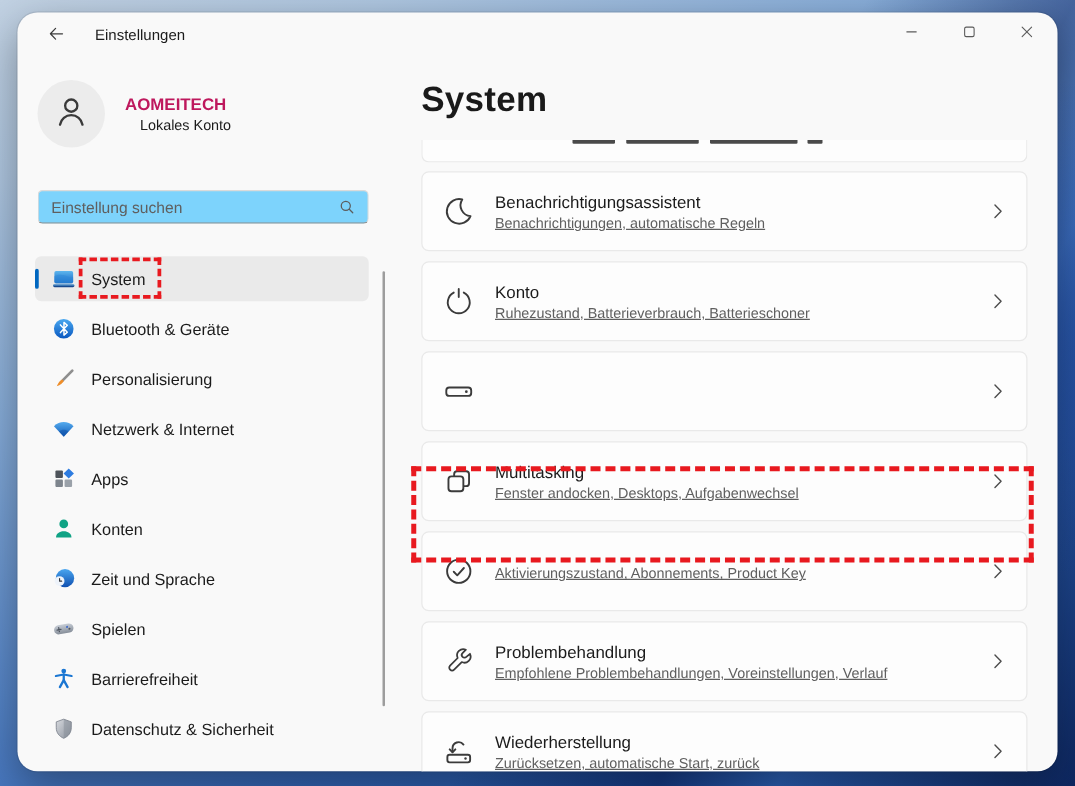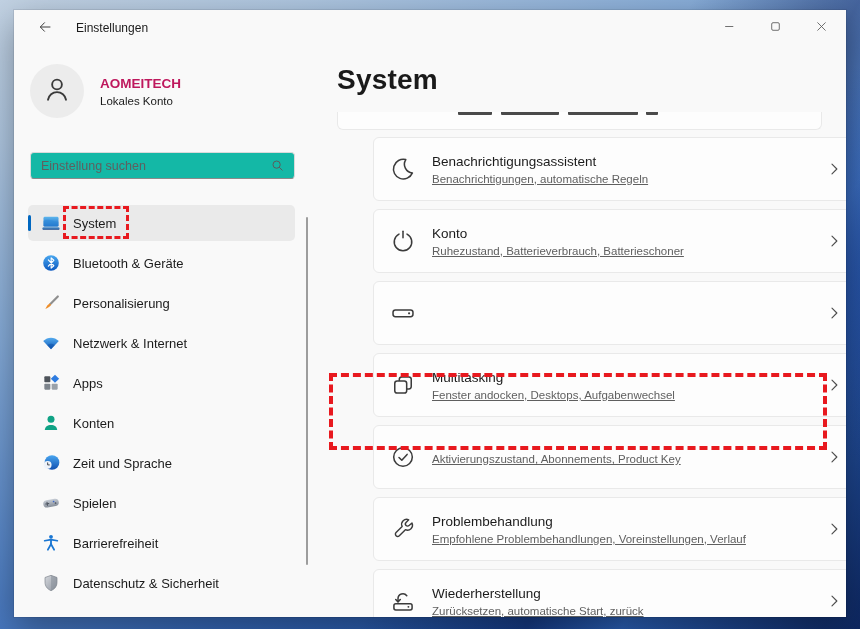--- a/index.html
+++ b/index.html
@@ -7,40 +7,40 @@
   body {
     font-family: "Liberation Sans", "DejaVu Sans", sans-serif;
     background:
       radial-gradient(90% 70% at 92% 42%, rgba(14,52,140,.50) 0%, rgba(14,52,140,0) 46%),
       linear-gradient(118deg, rgba(6,22,70,0) 58%, rgba(8,28,92,.45) 72%, rgba(64,126,220,.35) 80%, rgba(6,20,66,.55) 100%),
       linear-gradient(155deg, #c2d2e3 0%, #aec6e0 14%, #85abd8 33%, #5584c6 54%, #3566b4 70%, #2152a2 84%, #173f88 100%);
     position:relative;
   }
   .window {
     position:absolute; left:14px; top:10px; width:832px; height:607px;
-    background:#f9f9f9; border-radius:0; overflow:hidden;
+    background:#f9f9f9; border-radius:16px; overflow:hidden;
     box-shadow:0 12px 34px rgba(0,0,0,.35), 0 0 0 1px rgba(0,0,0,.08);
   }
   
   .titlebar { position:absolute; left:0; top:0; right:0; height:36px; }
   .back-btn { position:absolute; left:16px; top:7px; width:30px; height:24px; display:flex; align-items:center; justify-content:center; border-radius:4px; cursor:pointer; }
   .win-title { position:absolute; left:62px; top:11px; font-size:12px; color:#1b1b1b; }
   .caption-controls { position:absolute; right:2px; top:0; height:36px; display:flex; }
   .cap-btn { width:46px; height:36px; display:flex; align-items:center; justify-content:center; }
   .cap-btn svg { width:13px; height:13px; }
   
   .sidebar { position:absolute; left:0; top:36px; bottom:0; width:316px; }
   .account { position:absolute; left:16px; top:18px; display:flex; align-items:center; }
   .avatar { width:54px; height:54px; border-radius:50%; background:#ececec; display:flex; align-items:center; justify-content:center; }
   .avatar svg { width:30px; height:30px; }
   .account-text { margin-left:16px; }
   .account-name { font-size:13.5px; font-weight:700; color:#be185d; }
-  .account-type { font-size:11.5px; color:#1b1b1b; margin-top:4px; }
+  .account-type { font-size:11.5px; color:#1b1b1b; margin-top:4px;margin-left:12px; }
   .searchbox { position:absolute; left:16px; top:106px; width:265px; height:27px;
-    background:#14b8a6; border:1px solid #dadada; border-bottom-color:#8a8a8a; border-radius:4px;
+    background:#7dd3fc; border:1px solid #dadada; border-bottom-color:#8a8a8a; border-radius:4px;
     display:flex; align-items:center; }
   .searchbox input { flex:1; border:0; outline:0; background:transparent; font-size:12.5px; color:#333;
     padding:0 6px 0 10px; font-family:inherit; }
   .searchbox input::placeholder { color:#5f5f5f; }
   .searchbox .sicon { width:15px; height:15px; margin-right:9px; flex:0 0 auto; }
   .nav { position:absolute; left:14px; top:159px; width:267px; }
   .nav-item { position:relative; height:36px; margin-bottom:4px; border-radius:5px;
     display:flex; align-items:center; cursor:pointer; }
   .nav-item.selected { background:#eaeaea; }
   .accent-pill { position:absolute; left:0; top:10px; width:3px; height:16px; border-radius:2px; }
@@ -49,21 +49,21 @@
   .nav-label { margin-left:12px; font-size:13px; color:#1b1b1b; white-space:nowrap; }
   .side-scrollbar { position:absolute; left:292px; top:171px; width:2px; height:348px; background:#9d9d9d; border-radius:1px; }
   
   .main-title { position:absolute; left:323px; top:54px; font-size:28px; font-weight:600; color:#1a1a1a; letter-spacing:.2px; }
   .cards { position:absolute; left:323px; top:102px; width:485px; }
   .card-partial { position:relative; width:485px; height:18px; background:#fdfdfd;
     border:1px solid #e9e9e9; border-top:none; border-radius:0 0 6px 6px; overflow:hidden; margin-bottom:7px; }
   .frag { position:absolute; top:0; height:3px; background:#4a4a4a; border-radius:0 0 1px 1px; }
   .card { position:relative; width:485px; height:64px; background:#fdfdfd;
     border:1px solid #e9e9e9; border-radius:6px; margin-bottom:8px;
-    display:flex; align-items:center; cursor:pointer;margin-left:36px; }
+    display:flex; align-items:center; cursor:pointer; }
   .card-icon { width:26px; height:26px; margin-left:16px; flex:0 0 auto; }
   .card-icon svg { width:26px; height:26px; display:block; }
   .card-text { margin-left:16px; }
   .card-title { font-size:13.5px; color:#1b1b1b; }
   .card-sub { font-size:11.5px; color:#5f5f5f; margin-top:4px;text-decoration:underline; }
   .card-chev { position:absolute; right:14px; top:50%; margin-top:-9px; width:18px; height:18px; }
   
   .annot { position:absolute; border-style:dashed; border-color:#e8191f; pointer-events:none; z-index:50; }
   .annot-sidebar { left:49px; top:196px; width:66px; height:33px; border-width:3px; }
   .annot-card { left:315px; top:363px; width:498px; height:77px; border-width:4px; }

